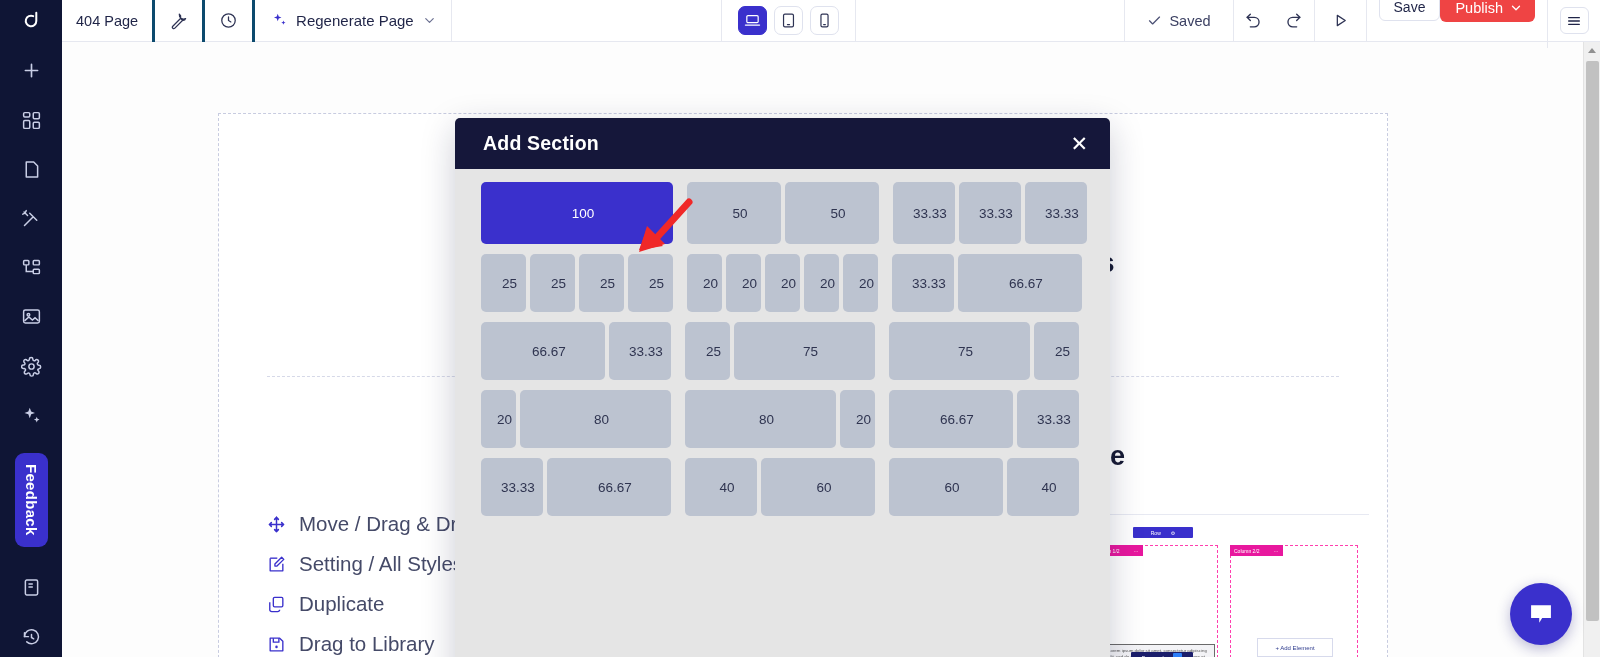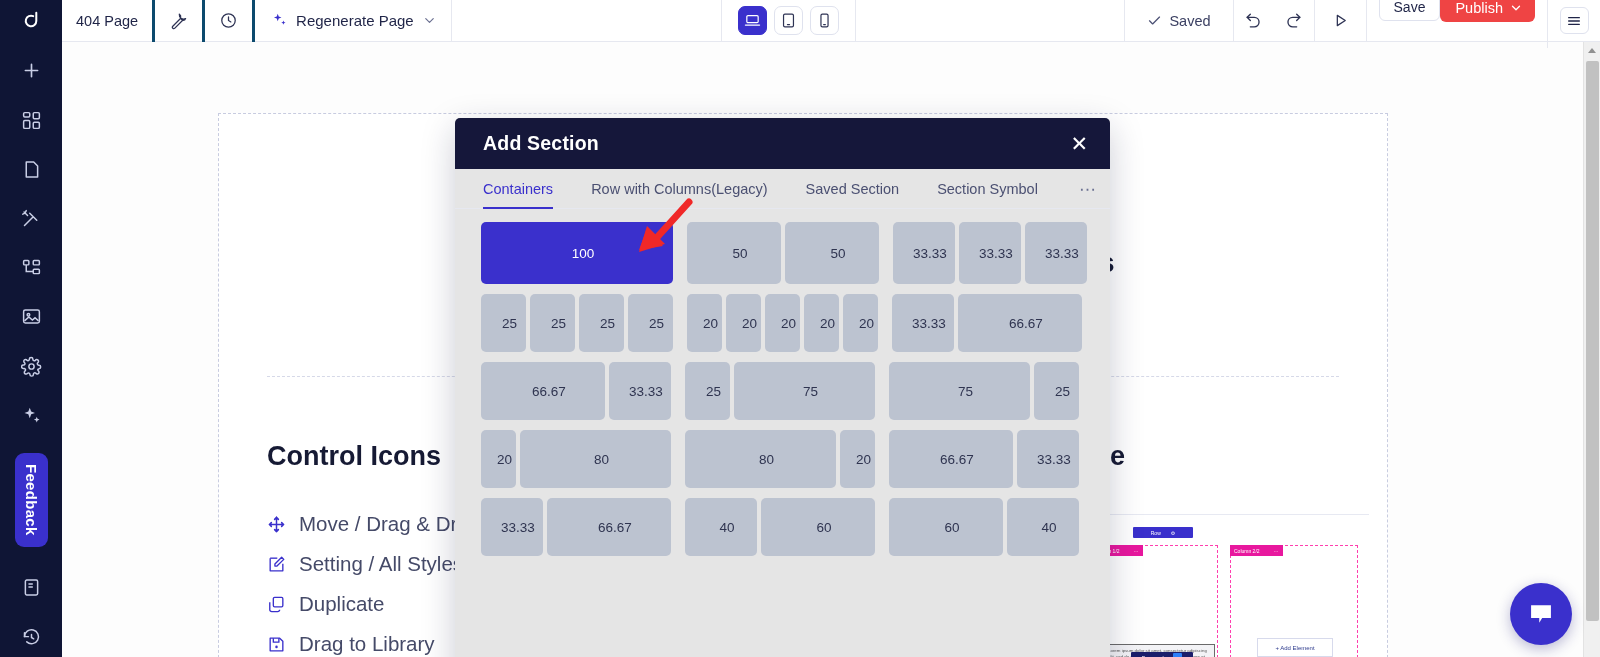--- a/index.html
+++ b/index.html
@@ -435,21 +435,20 @@
           </svg>
       </div>
     </div>
   </div>
 
   <div class="canvas">
     <div class="page-frame">
       <div class="sec-divider"></div>
 
       <div class="hdg hdg-elements">ents</div>
-      <div class="hdg hdg-control">Control Icons</div>
       <div class="hdg hdg-structure">cture</div>
 
       <div class="ctrl-list">
         <div class="ctrl-item">
           <svg viewBox="0 0 24 24" fill="none" stroke="currentColor" stroke-width="1.9" stroke-linecap="round" stroke-linejoin="round">
               <path d="M12 3v18M3 12h18M12 3L9.6 5.5M12 3l2.4 2.5M12 21l-2.4-2.5M12 21l2.4-2.5M3 12l2.5-2.4M3 12l2.5 2.4M21 12l-2.5-2.4M21 12l-2.5 2.4"></path>
             </svg>
           <span>Move / Drag &amp; Dro</span>
         </div>
         <div class="ctrl-item">
@@ -518,27 +517,20 @@
       </div>
     </div>
   </div>
 
   <div class="modal-wrap">
     <div class="modal-head">
       <div class="modal-title">Add Section</div>
       <div class="modal-close">✕</div>
     </div>
 
-    <div class="modal-tabs">
-      <div class="tab active">Containers</div>
-      <div class="tab">Row with Columns(Legacy)</div>
-      <div class="tab">Saved Section</div>
-      <div class="tab clipped">Section Symbol</div>
-      <div class="tab-more">⋯</div>
-    </div>
 
     <div class="layouts" id="layout-grid">
         <div class="lrow big">
           <div class="lgroup">
             <div class="cell sel" style="width: 192px;">100</div>
           </div>
           <div class="lgroup">
             <div class="cell" style="width: 94px;">50</div>
             <div class="cell" style="width: 94px;">50</div>
           </div>

